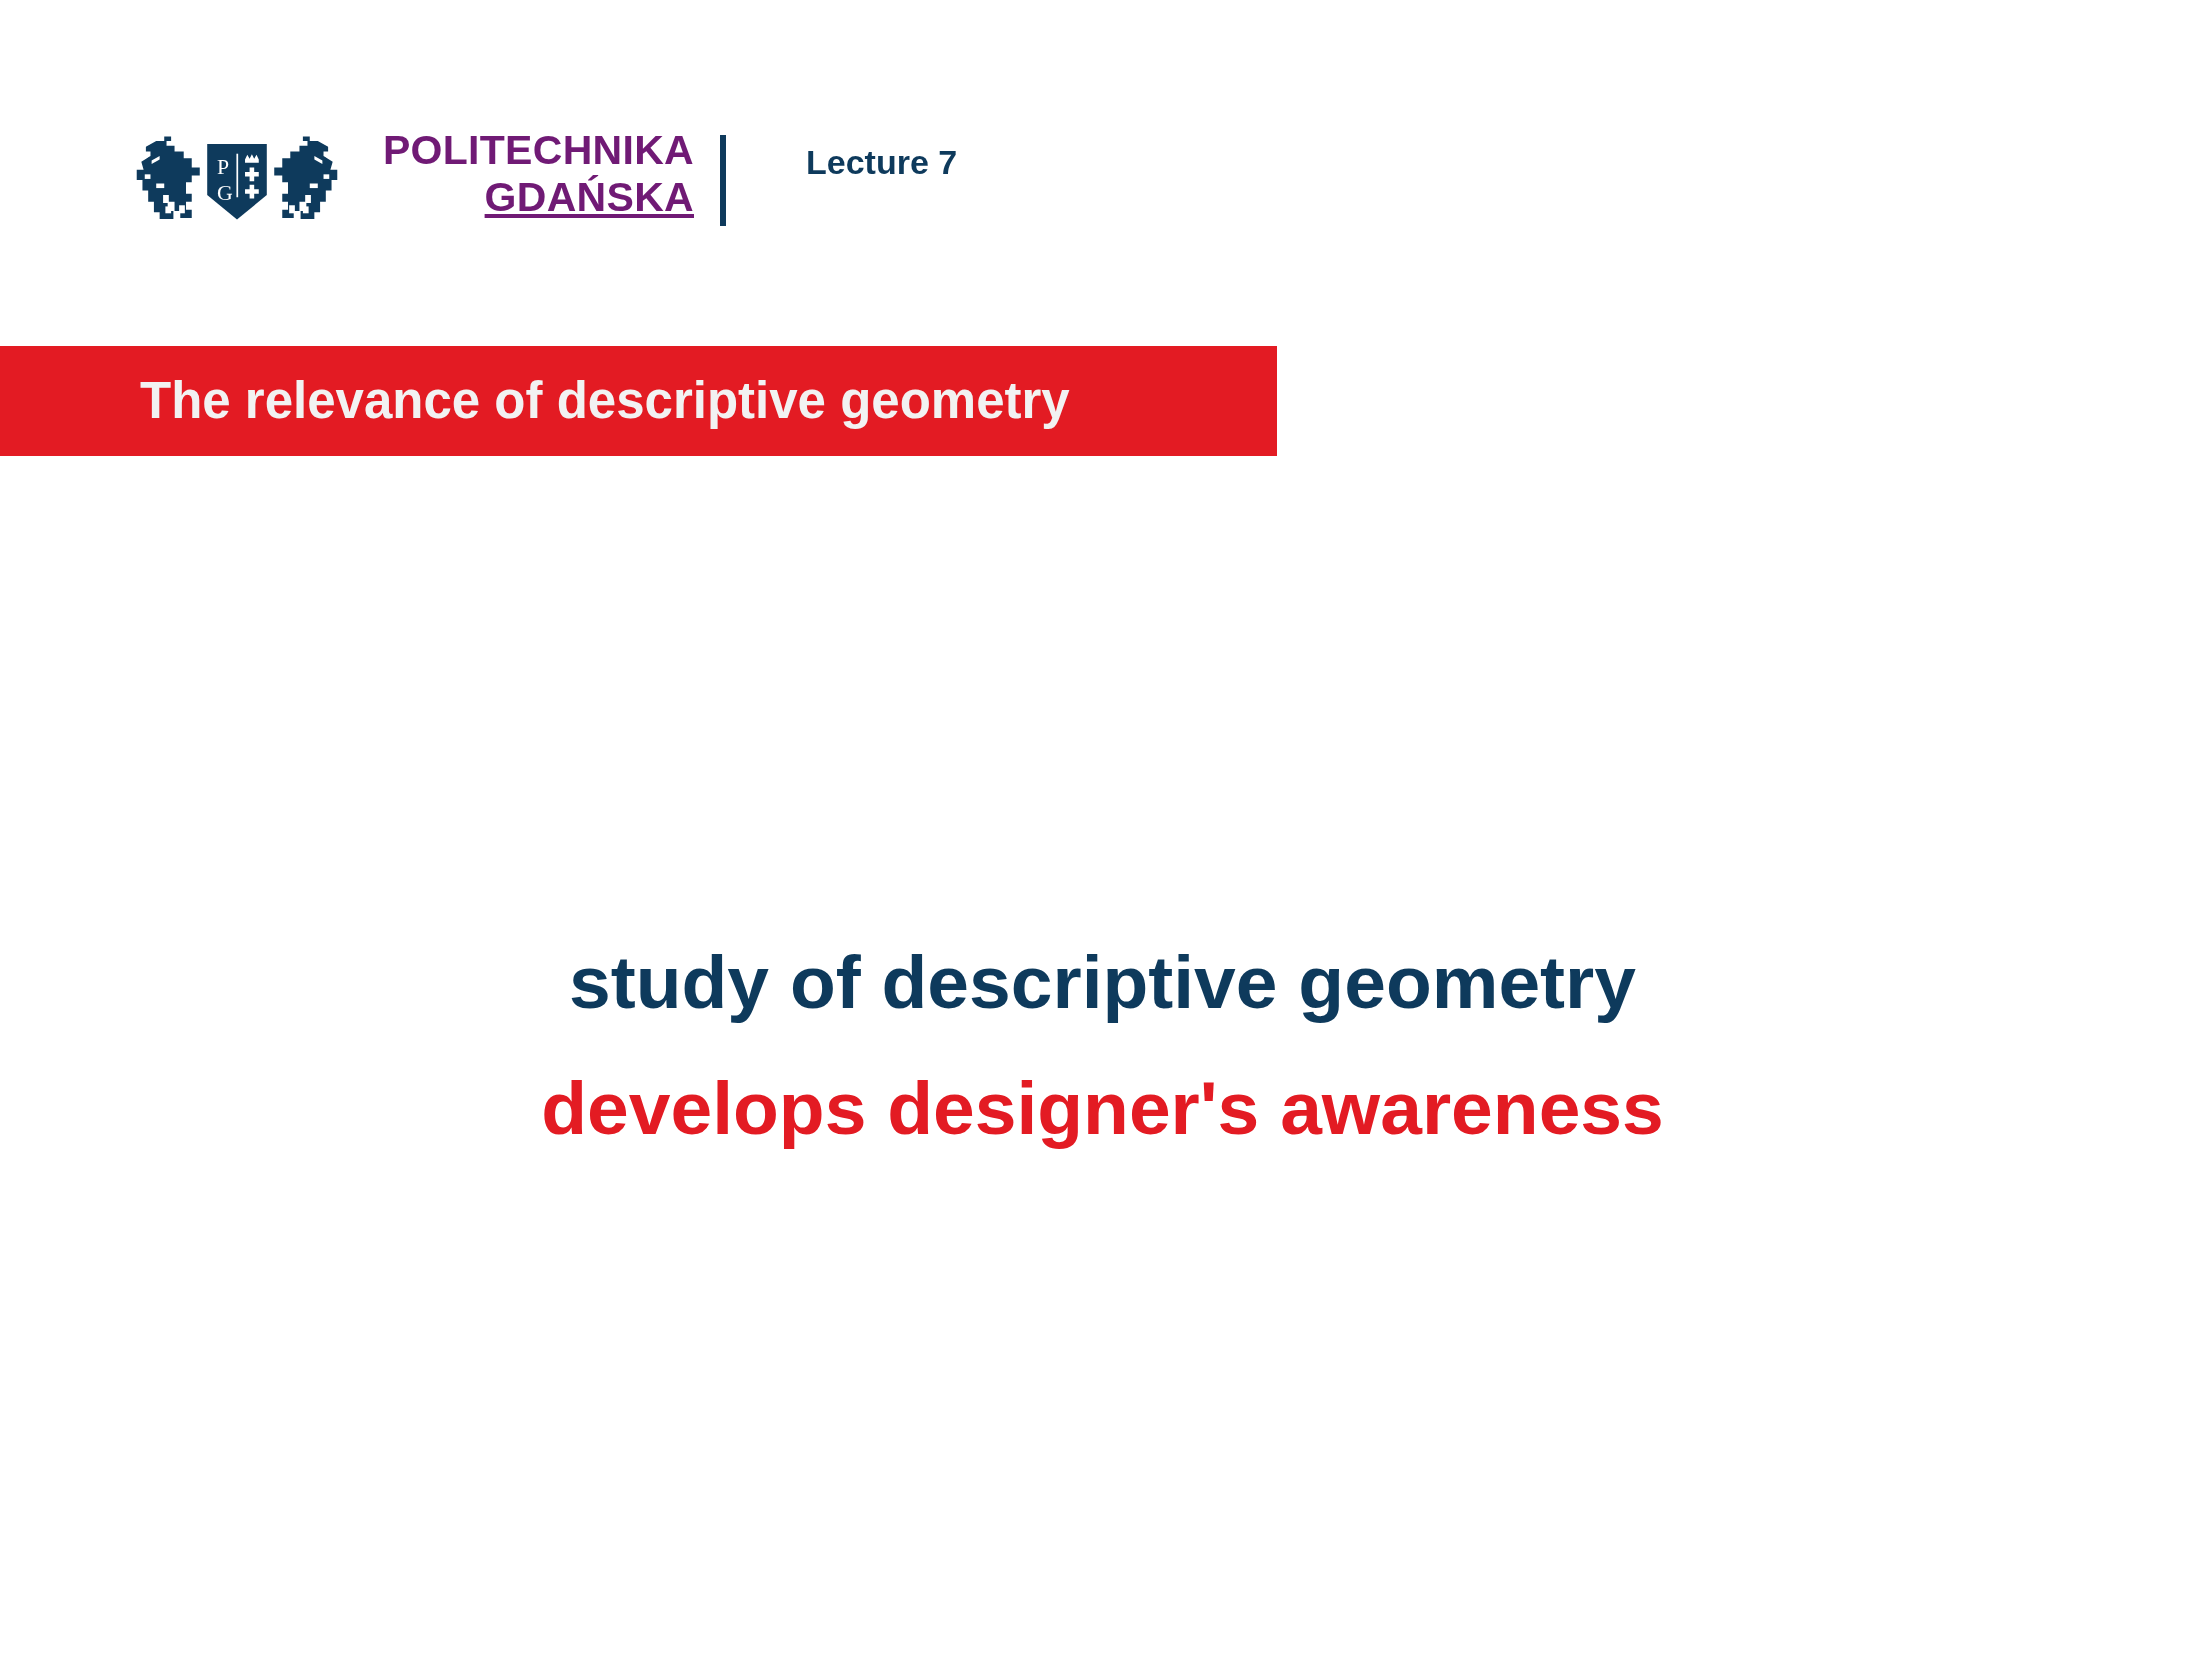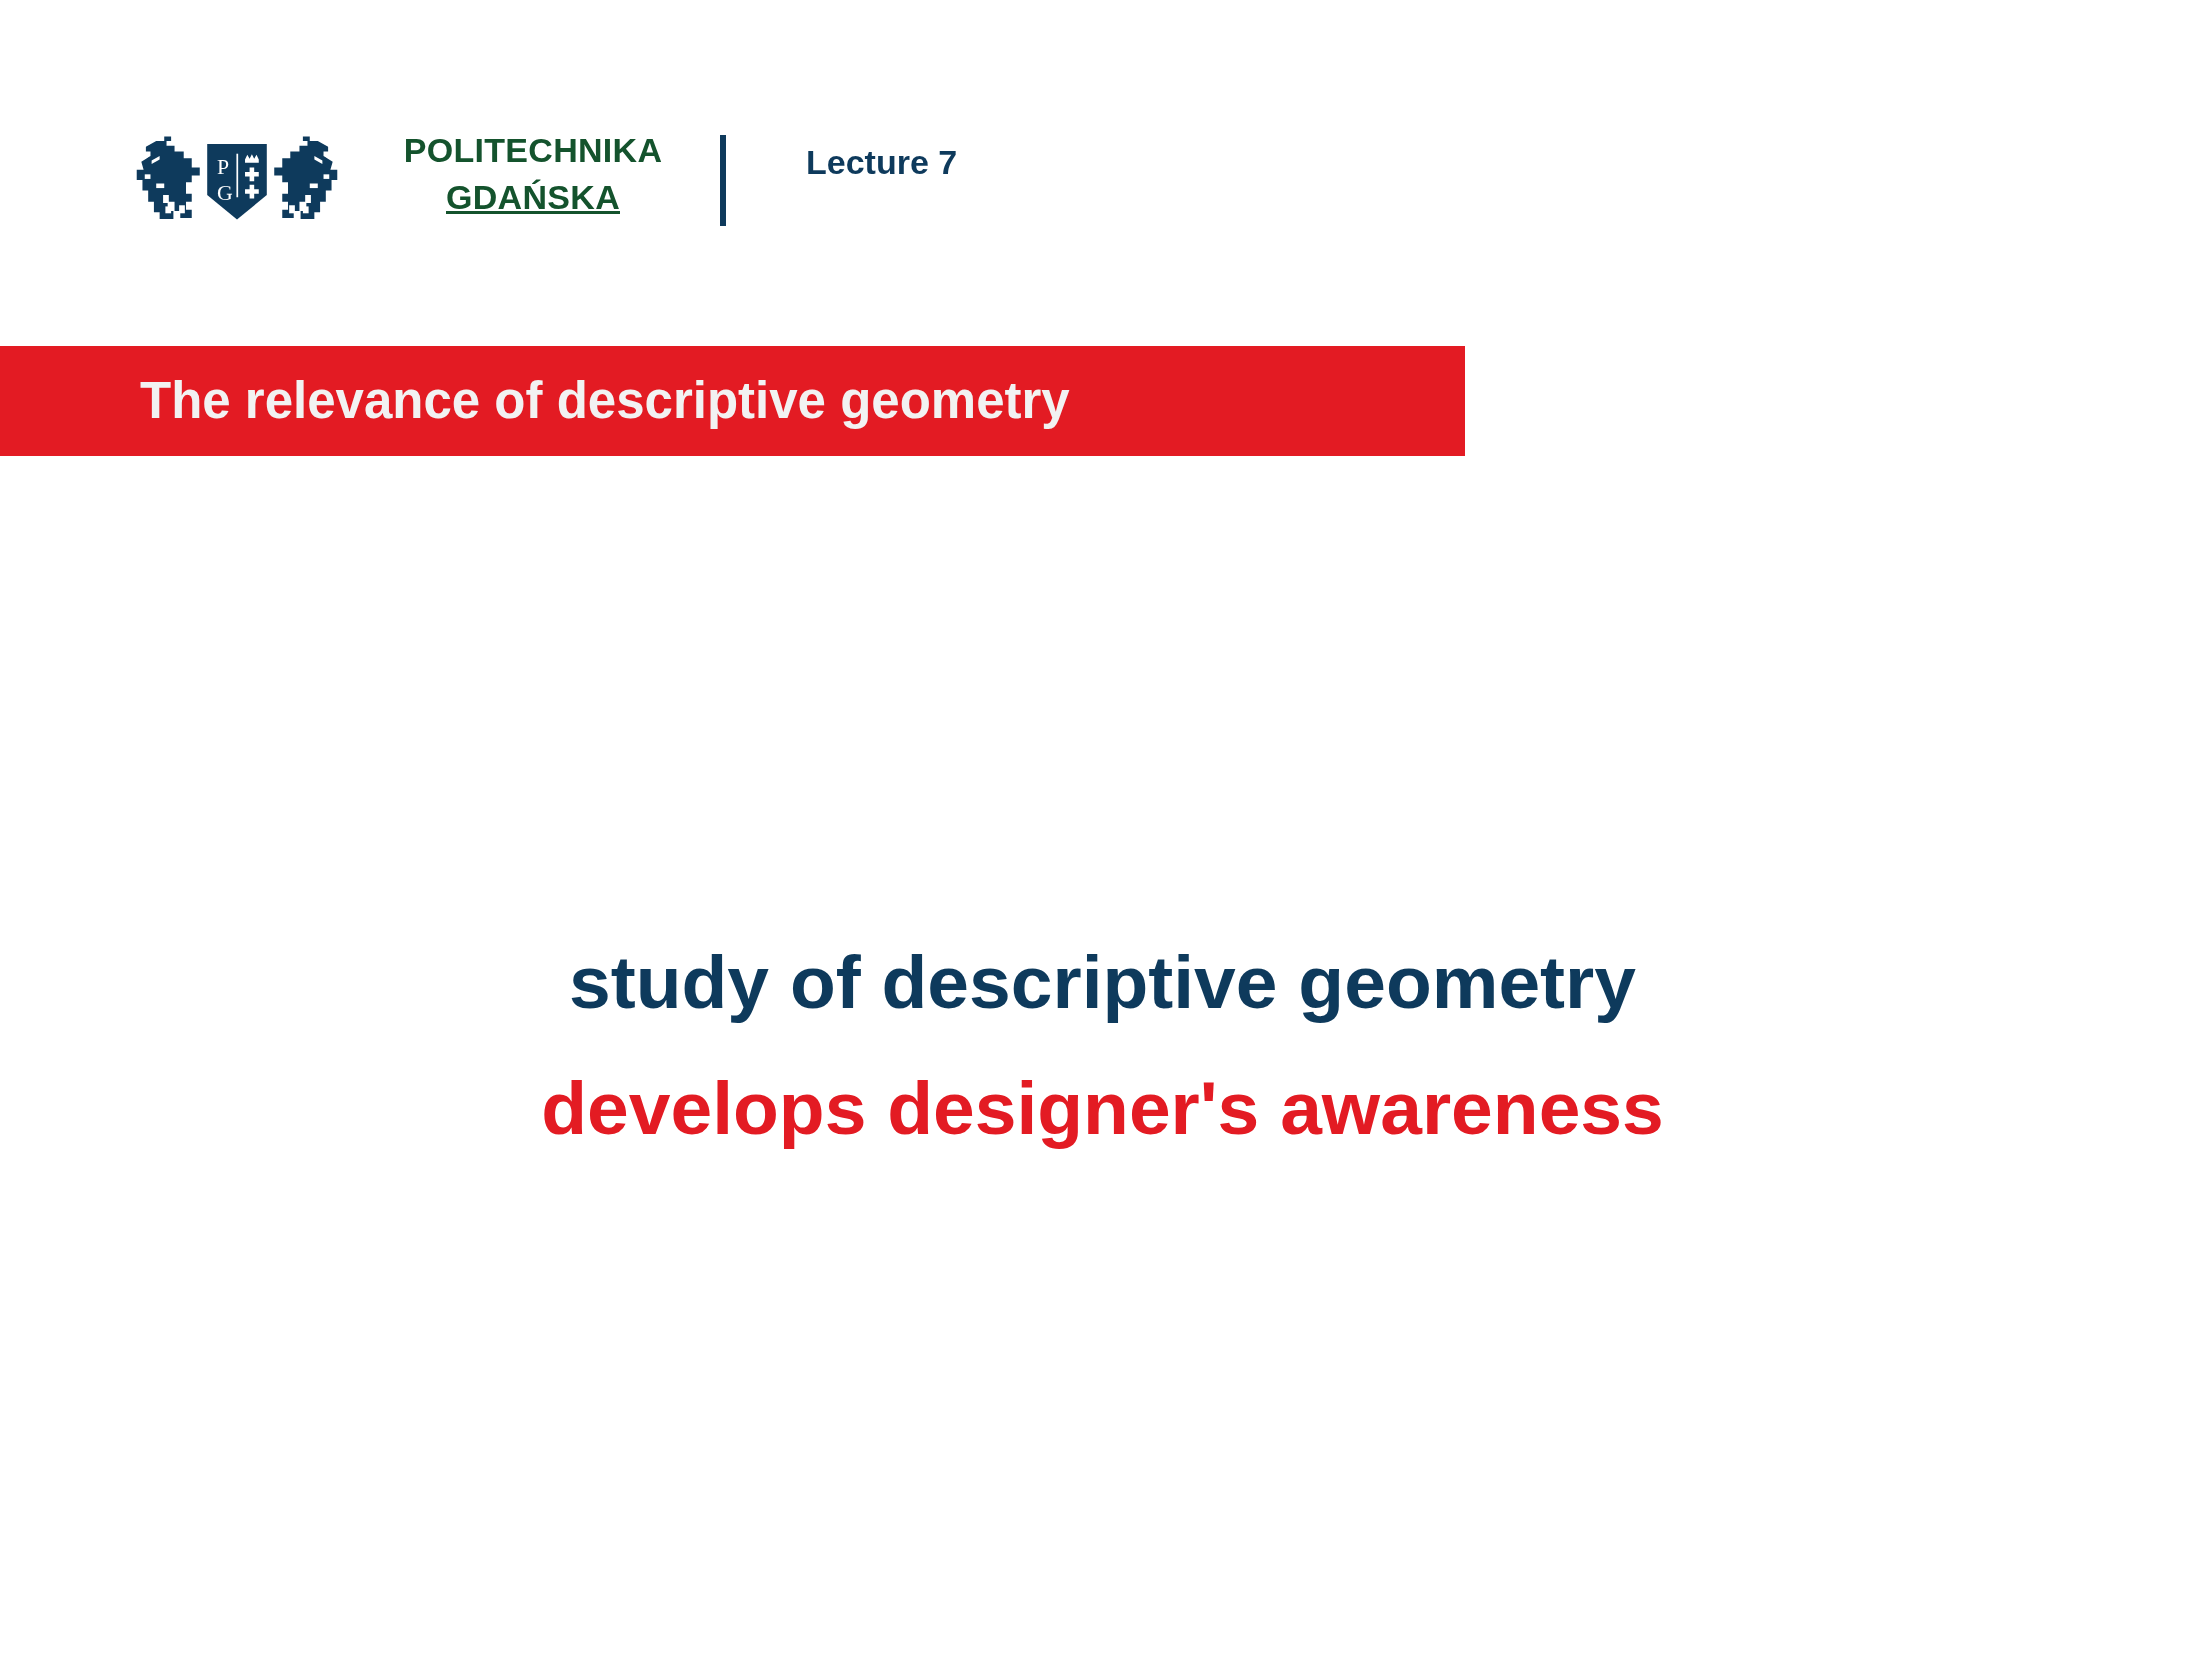--- a/index.html
+++ b/index.html
@@ -39,27 +39,27 @@
     width: 212px;
     height: 115px;
   }
   .logo-block svg { display: block; width: 212px; height: 115px; }
 
   .wordmark {
     position: absolute;
     left: 372px;
     top: 18.4px;
     width: 322px;
-    color: #14532d;
-    font-weight: 700;
-    font-size: 34px;
+    color: #701a75;
+    font-weight: 700;
+    font-size: 41px;
     line-height: 47px;
     letter-spacing: 0.3px;
     font-stretch: condensed;
-    text-align: center;
+    text-align: right;
     white-space: nowrap;
   }
   .wordmark .wm-line2 { display: block; text-decoration: underline; }
 
   .header-divider {
     position: absolute;
     left: 720px;
     top: 26.4px;
     width: 5.7px;
     height: 91px;
@@ -76,21 +76,21 @@
     line-height: 62px;
     white-space: nowrap;
   }
   .lecture-block .lec-sub { display: block; }
 
   
   .banner {
     position: absolute;
     left: 0;
     top: 346px;
-    width: 1465px;
+    width: 1277px;
     height: 110px;
     background: #E31B23;
   }
   .banner-text {
     position: absolute;
     left: 140px;
     top: 0;
     height: 110px;
     line-height: 110px;
     color: #F2F2F2;

